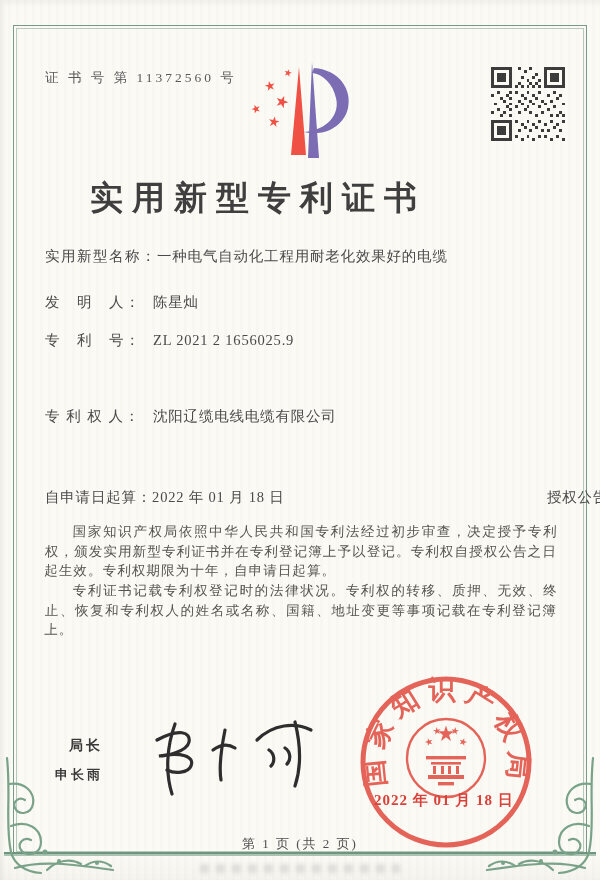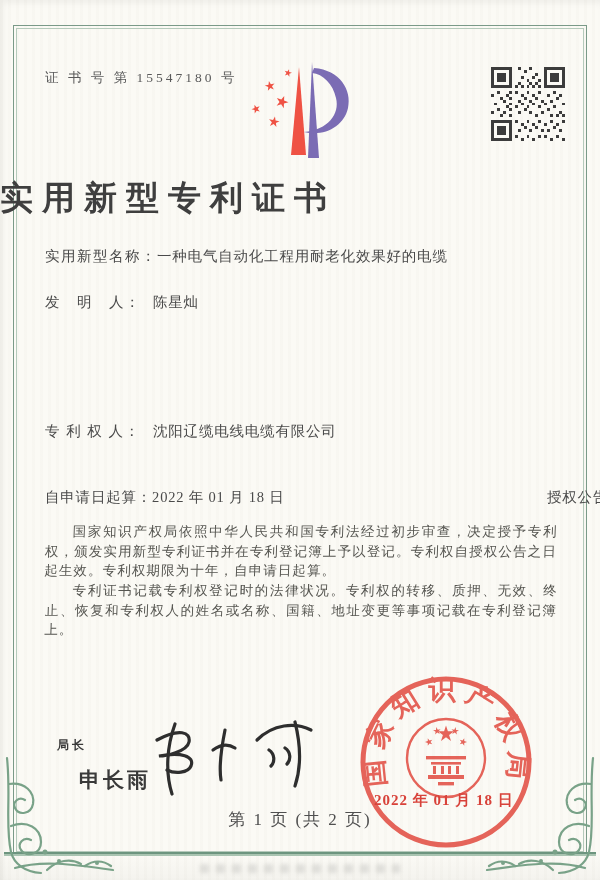--- a/index.html
+++ b/index.html
@@ -25,48 +25,48 @@
   .corner-left{left:1px;}
   .corner-right{right:1px;transform:scaleX(-1);}
   .smudge{position:absolute;left:200px;top:864px;width:200px;height:9px;opacity:.35;
     background:repeating-linear-gradient(90deg, rgba(110,110,110,.5) 0 9px, rgba(0,0,0,0) 9px 16px);
     filter:blur(2px);}
 
   .cert-no{position:absolute;left:45px;top:69px;font-size:13.5px;color:#5a5a5a;letter-spacing:3px;}
   .logo{position:absolute;left:243px;top:60px;width:115px;height:102px;}
   .qr{position:absolute;left:491px;top:67px;width:74px;height:74px;}
 
-  .title{position:absolute;left:0;top:176px;width:516px;
+  .title{position:absolute;left:0;top:176px;width:516px;text-align:center;
     font-size:33px;font-weight:600;color:#3f3f3f;letter-spacing:9px;}
 
   .field-row{position:absolute;left:45px;width:520px;font-size:14.5px;color:#4a4a4a;letter-spacing:.8px;white-space:nowrap;}
   .field-label{display:inline-block;min-width:108px;letter-spacing:1.5px;}
   .row-1{top:247px}.row-2{top:293px}.row-3{top:331px}.row-4{top:369px}
-  .row-5{top:422px}.row-6{top:450px}.row-7{top:488px}
+  .row-5{top:407px}.row-6{top:450px}.row-7{top:488px}
   .grant-no{position:absolute;left:258px;top:0px;}
   .row-7{position:absolute;}
   .row-7 .pair{position:relative;display:inline-block;}
 
   .body-text{position:absolute;left:45px;top:522px;width:512px;
     font-size:13.5px;line-height:19.5px;color:#555550;letter-spacing:1.1px;
     text-align:justify;}
   .body-text p{margin:0;text-indent:2em;transform:skewX(-2deg);}
 
-  .director-title{position:absolute;left:57px;top:737px;font-family:Liberation Mono, monospace;
-    font-weight:600;font-size:12px;color:#3a3a3a;letter-spacing:3px;}
+  .director-title{position:absolute;left:69px;top:737px;font-family:Liberation Mono, monospace;
+    font-weight:600;font-size:14px;color:#3a3a3a;letter-spacing:3px;}
   .director-name{position:absolute;left:55px;top:766px;font-family:"Liberation Sans","DejaVu Sans",sans-serif;
-    font-weight:600;font-size:21px;color:#3a3a3a;letter-spacing:3px;margin-left:24px;}
+    font-weight:600;font-size:13px;color:#3a3a3a;letter-spacing:3px;}
   .signature{position:absolute;left:145px;top:706px;width:180px;height:95px;}
 
   .seal{position:absolute;left:356px;top:672px;width:180px;height:180px;opacity:.92;}
   .seal-date{position:absolute;left:374px;top:791px;width:160px;font-size:15px;color:#d8423a;
     letter-spacing:1px;font-weight:600;white-space:nowrap;}
 
-  .footer{position:absolute;left:0;top:808px;width:600px;text-align:center;
-    font-size:17px;color:#4f4f4f;letter-spacing:2px;}
+  .footer{position:absolute;left:0;top:835px;width:600px;text-align:center;
+    font-size:13px;color:#4f4f4f;letter-spacing:2px;}
 </style>
 </head>
 <body>
 
 <div id="paper">
 
   <svg width="0" height="0" style="position:absolute" aria-hidden="true">
     <defs>
       <path id="st" d="M0,-1 L0.2245,-0.309 0.9511,-0.309 0.3633,0.118 0.5878,0.809 0,0.382 -0.5878,0.809 -0.3633,0.118 -0.9511,-0.309 -0.2245,-0.309 Z"></path>
       <path id="sealArc" d="M32.9 116.6 A63 63 0 1 1 147.1 116.6" fill="none"></path>
@@ -103,21 +103,21 @@
       <path d="M84 110 C 92 104 102 104 110 110"></path>
     </g>
     <g fill="#79a288">
       <circle cx="44" cy="96" r="2.5"></circle>
         <circle cx="58" cy="105" r="2"></circle>
         <circle cx="96" cy="107" r="2"></circle>
     </g>
   </svg>
   <div class="smudge"></div>
 
-  <div class="cert-no">证 书 号 第 15547180 号</div>
+  <div class="cert-no">证 书 号 第 11372560 号</div>
 
   <svg class="logo" viewBox="0 0 115 102">
     <g fill="#ef5244">
       <use href="#st" transform="translate(45,13) scale(4) rotate(15)"></use>
       <use href="#st" transform="translate(27,26) scale(5.2) rotate(-12)"></use>
       <use href="#st" transform="translate(39,42) scale(6.5) rotate(20)"></use>
       <use href="#st" transform="translate(13,49) scale(4.6) rotate(-20)"></use>
       <use href="#st" transform="translate(31,62) scale(5.6) rotate(10)"></use>
       <polygon points="56,7 63,95 48,95"></polygon>
     </g>
@@ -233,20 +233,23 @@
   </svg>
 
   <div class="title">实用新型专利证书</div>
 
   <div class="field-row row-1">
     <span class="field-label">实用新型名称：</span><span>一种电气自动化工程用耐老化效果好的电缆</span>
   </div>
   <div class="field-row row-2">
     <span class="field-label">发　明　人：</span><span>陈星灿</span>
   </div>
+  <div class="field-row row-3">
+    <span class="field-label">专　利　号：</span><span>ZL 2021 2 1656025.9</span>
+  </div>
   <div class="field-row row-5">
     <span class="field-label">专 利 权 人：</span><span>沈阳辽缆电线电缆有限公司</span>
   </div>
   <div class="field-row row-7">
     <span class="pair">
       <span>自申请日起算：</span><span>2022 年 01 月 18 日</span>
     </span>
     <span class="pair grant-no">
       <span>授权公告号：</span>
     </span>

